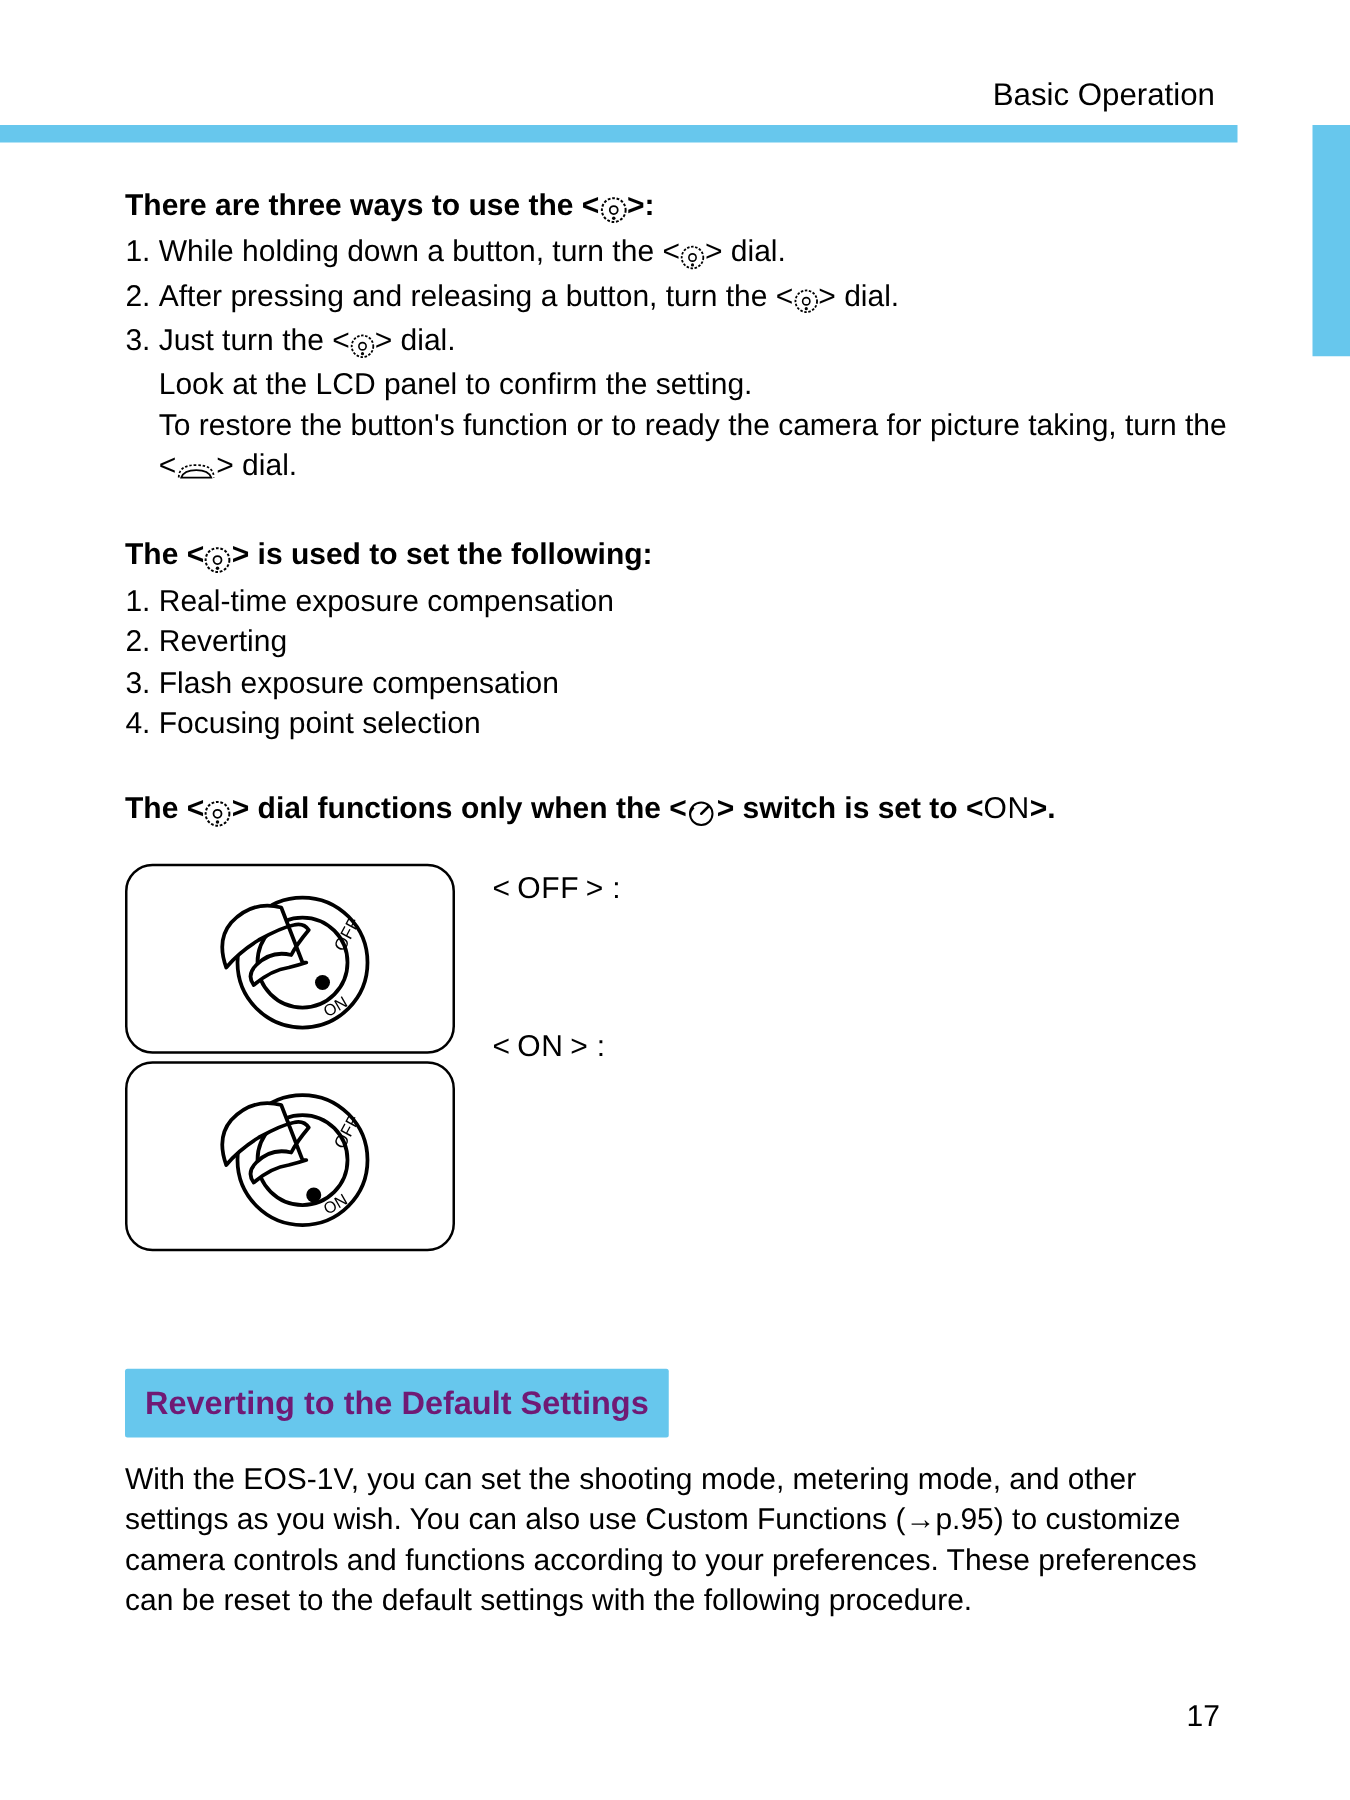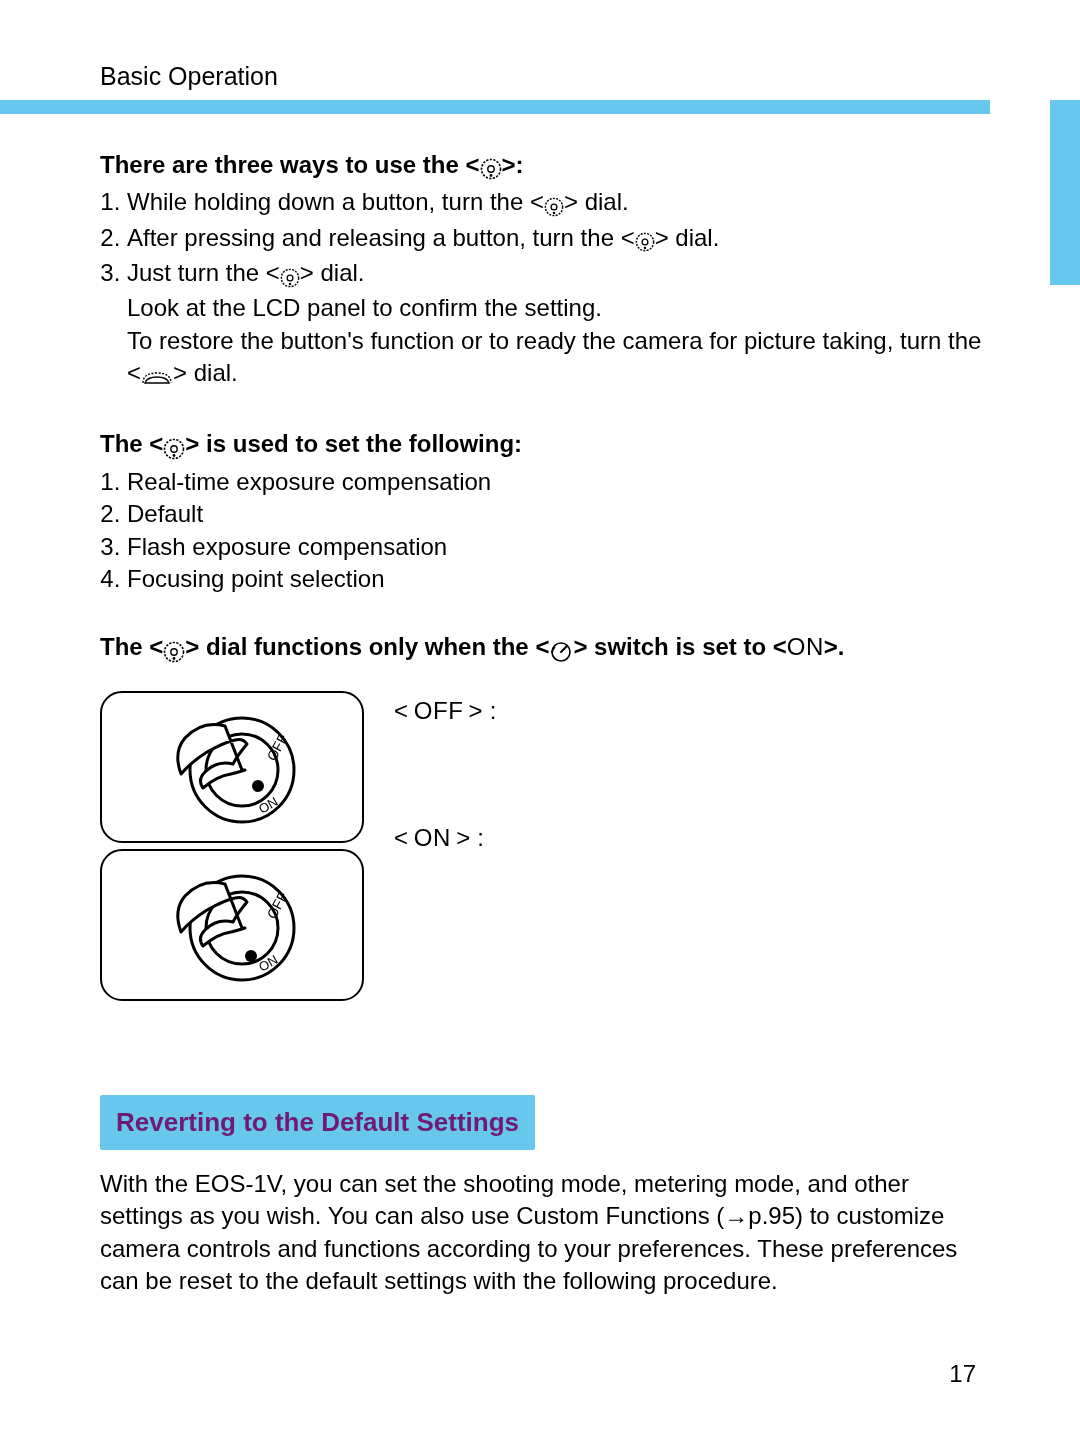--- a/index.html
+++ b/index.html
@@ -12,20 +12,21 @@
   .page {
     width: 1080px;
     height: 1440px;
     position: relative;
     box-sizing: border-box;
     padding: 60px 90px 0 100px;
     font-size: 24px;
     line-height: 1.35;
   }
   .header {
+    text-align: right;
     font-size: 25px;
     padding-right: 18px;
     margin-bottom: 8px;
   }
   .blue-bar-row {
     position: absolute;
     top: 100px;
     left: 0;
     right: 0;
     height: 12px;
@@ -188,21 +189,21 @@
         <span>The &lt;</span><span class="dial-icon">
           <svg width="22" height="22" viewBox="0 0 22 22">
               <circle cx="11" cy="11" r="9.5" fill="none" stroke="#000" stroke-width="1.6" stroke-dasharray="2.2 1.4"></circle>
               <circle cx="11" cy="11" r="3.2" fill="none" stroke="#000" stroke-width="1.4"></circle>
               <circle cx="11" cy="17.5" r="1.4" fill="#000"></circle>
             </svg>
         </span><span>&gt; is used to set the following:</span>
       </div>
       <ol>
         <li>Real-time exposure compensation</li>
-        <li>Default</li>
+        <li>Reverting</li>
         <li>Flash exposure compensation</li>
         <li>Focusing point selection</li>
       </ol>
     </div>
 
     
     <div class="list-block">
       <div class="bold">
         <span>The &lt;</span><span class="dial-icon">
           <svg width="22" height="22" viewBox="0 0 22 22">

